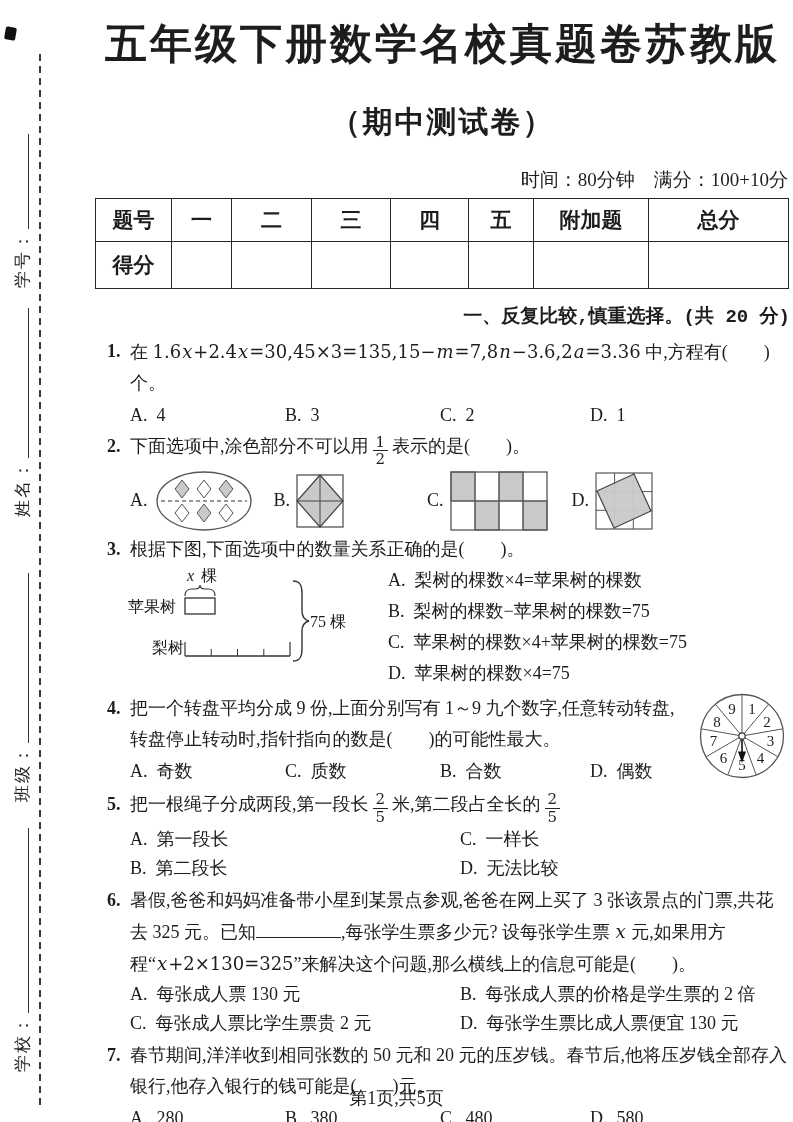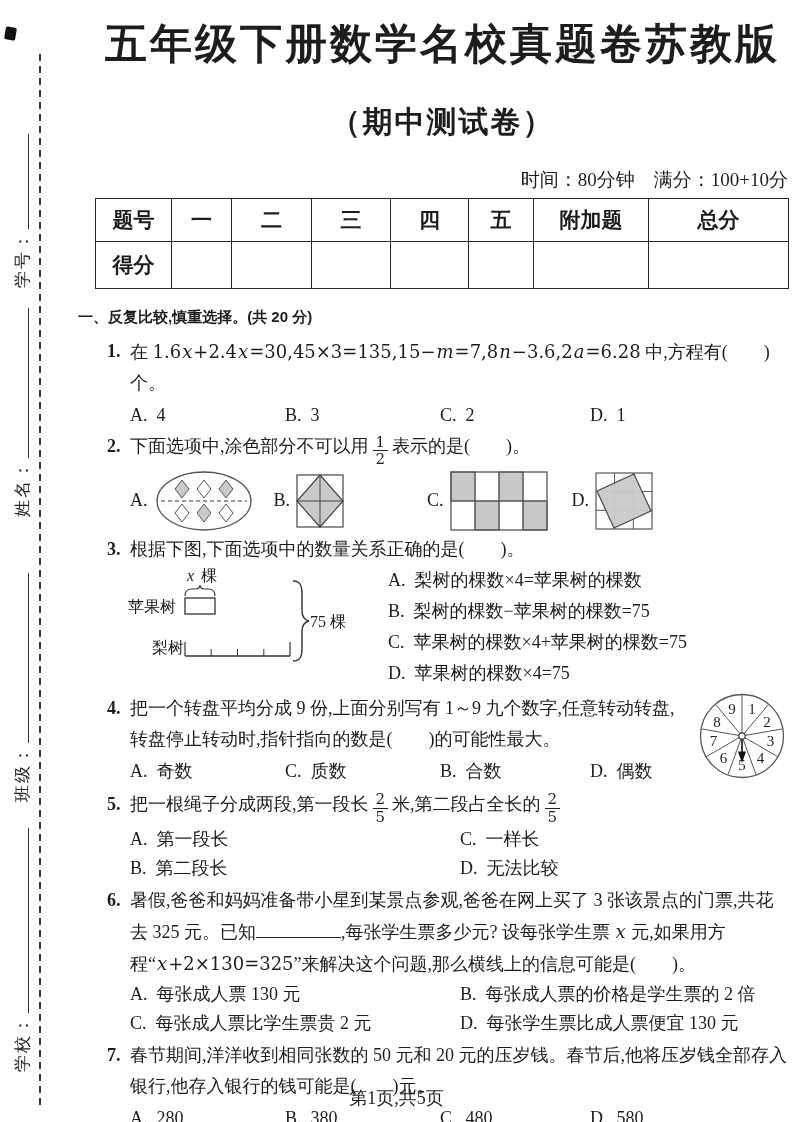--- a/index.html
+++ b/index.html
@@ -18,22 +18,22 @@
   .main{position:absolute;left:95px;top:20px;width:695px;}
   .title{text-align:center;font-size:42px;line-height:48px;font-weight:700;letter-spacing:3px;}
   .subtitle{text-align:center;font-size:30px;line-height:40px;font-weight:700;margin-top:34px;letter-spacing:2px;}
   .info{text-align:right;font-size:19px;line-height:24px;margin-top:26px;padding-right:2px;}
   
   table.score{border-collapse:collapse;margin-top:6px;width:693px;table-layout:fixed;padding-left:36px;}
   table.score td,table.score th{border:1.8px solid #262626;text-align:center;font-size:21px;font-weight:700;padding:0;}
   table.score tr.hd td{height:42px;}
   table.score tr.sc td{height:46px;}
   
-  .sec{margin-left:-17px;margin-top:15px;font-family:Liberation Sans, sans-serif;
-       font-weight:700;font-size:15px;line-height:26px;}
+  .sec{margin-left:-17px;margin-top:15px;font-family:Liberation Mono, monospace;
+       font-weight:700;font-size:19px;line-height:26px;text-align:right;}
   .q{position:relative;font-size:18px;line-height:31px;}
   .qn{position:absolute;left:12px;top:0;font-weight:700;}
   .qb{margin-left:35px;}
   .optrow{display:grid;grid-template-columns:155px 155px 150px auto;margin-left:35px;line-height:28px;margin-top:2px;}
   .optrow2{display:grid;grid-template-columns:330px auto;margin-left:35px;line-height:29px;}
   .opt .ok{margin-right:9px;}
   .math{font-family:"DejaVu Serif",serif;}
   .mi{font-family:"DejaVu Serif",serif;font-style:italic;padding:0 1px;}
   .frac{display:inline-block;vertical-align:-12px;text-align:center;font-size:15px;line-height:1.1;
         margin:0 4px;font-family:"DejaVu Serif",serif;}
@@ -120,21 +120,21 @@
         <td></td>
         <td></td>
       </tr>
     </tbody>
       </table>
 
     <div class="sec">一、反复比较,慎重选择。(共 20 分)</div>
 
     <div class="q" style="margin-top:6px">
       <span class="qn">1.</span>
-      <div class="qb"><span>在 </span><span class="math">1.6</span><span class="mi">x</span><span class="math">+2.4</span><span class="mi">x</span><span class="math">=30,45×3=135,15−</span><span class="mi">m</span><span class="math">=7,8</span><span class="mi">n</span><span class="math">−3.6,2</span><span class="mi">a</span><span class="math">=6.28</span><span> 中,方程有(　　)个。</span></div>
+      <div class="qb"><span>在 </span><span class="math">1.6</span><span class="mi">x</span><span class="math">+2.4</span><span class="mi">x</span><span class="math">=30,45×3=135,15−</span><span class="mi">m</span><span class="math">=7,8</span><span class="mi">n</span><span class="math">−3.6,2</span><span class="mi">a</span><span class="math">=3.36</span><span> 中,方程有(　　)个。</span></div>
       <div class="optrow">
         <span class="opt"><span class="ok">A.</span><span>4</span></span>
         <span class="opt"><span class="ok">B.</span><span>3</span></span>
         <span class="opt"><span class="ok">C.</span><span>2</span></span>
         <span class="opt"><span class="ok">D.</span><span>1</span></span>
       </div>
     </div>
 
     <div class="q" style="margin-top:2px">
       <span class="qn">2.</span>

